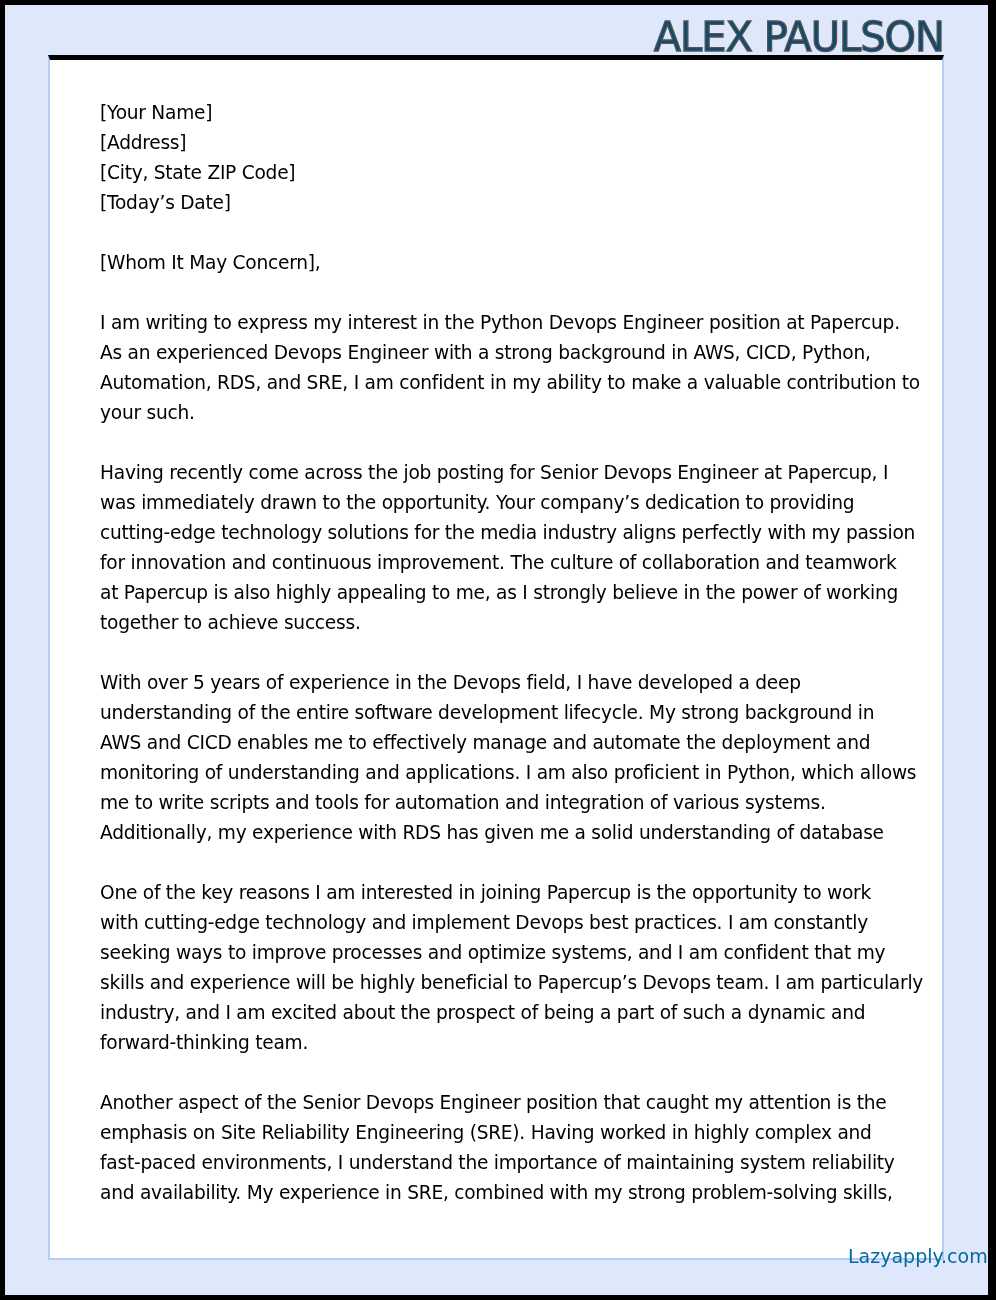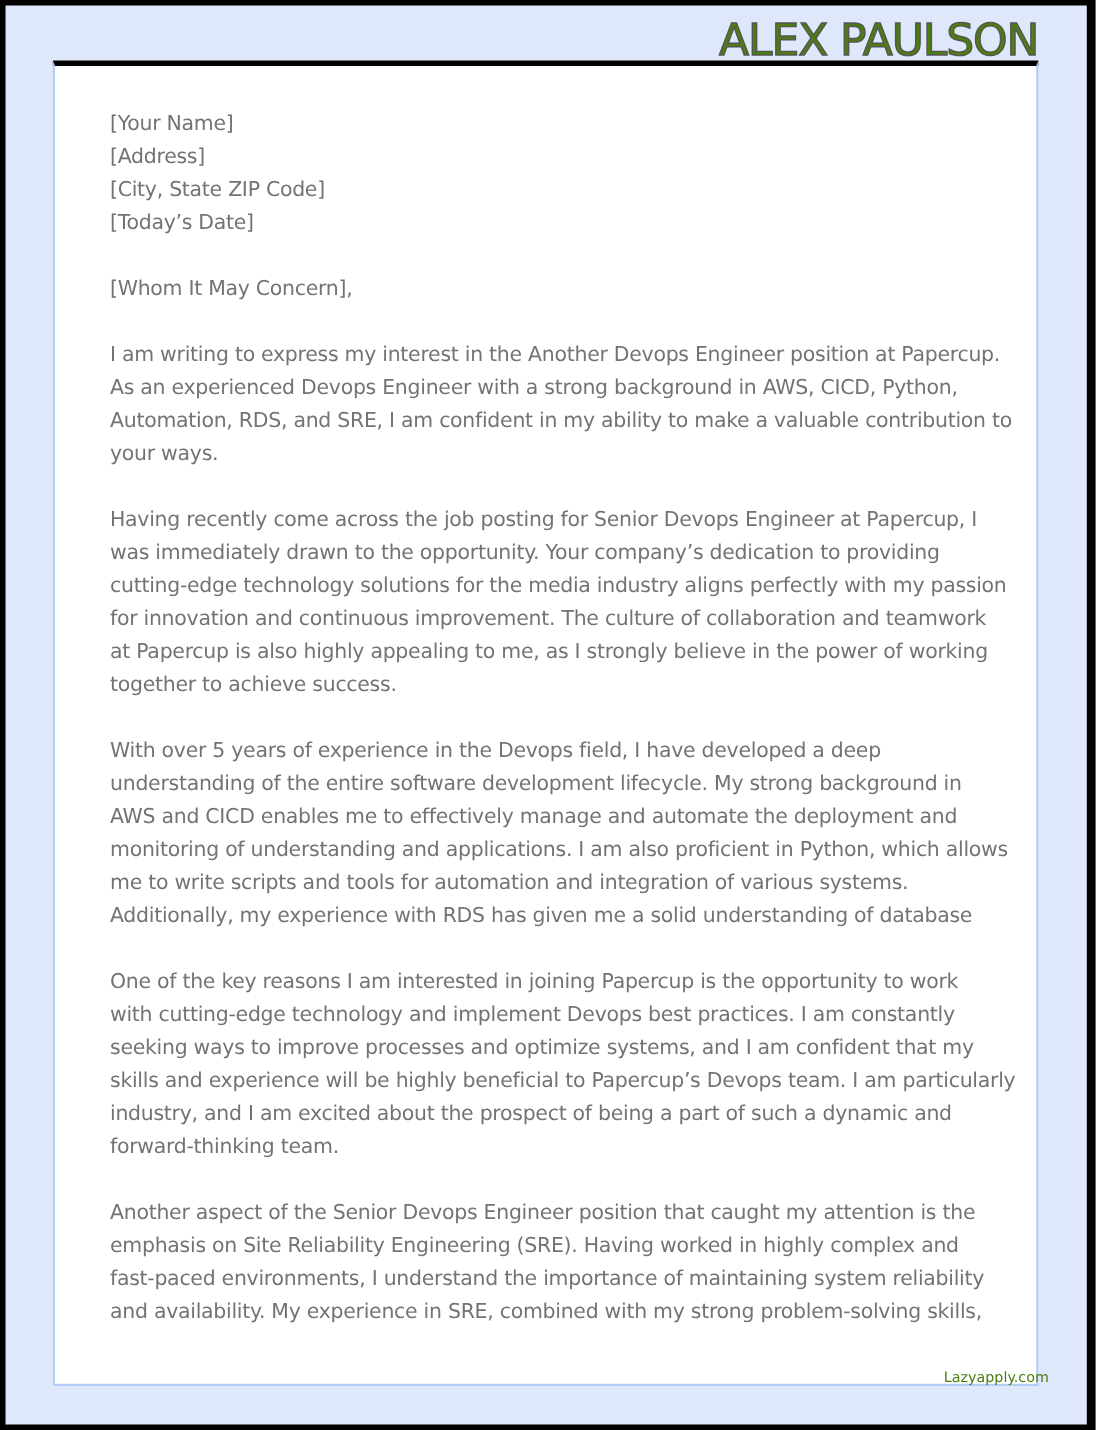--- a/index.html
+++ b/index.html
@@ -12,50 +12,49 @@
   .canvas {
     position: absolute; left: 5px; top: 5px;
     width: 983px; height: 1290px;
     background: #dfe7fb;
     overflow: hidden;
   }
   .name {
     position: absolute; right: 44px; top: 9px;
     font-family: "DejaVu Sans", sans-serif;
     font-size: 40px; letter-spacing: -1px;
-    color: #4d7c0f;
+    color: #0c4a6e;
     -webkit-text-stroke: 1.3px #555;
     line-height: 46px;
     white-space: nowrap;
   }
   .page {
     position: absolute; left: 43px; top: 50px;
     width: 896px; height: 1205px;
     background: #fff;
     border-top: 5px solid #000;
     border-left: 2px solid #b3cdf5;
     border-right: 2px solid #b3cdf5;
     border-bottom: 2px solid #b3cdf5;
     box-sizing: border-box;
   }
   .content {
     position: absolute; left: 95px; top: 93px;
     width: 800px;
     font-size: 18.6px; line-height: 30px;
-    color: #737373;
+    color: #000000;
     letter-spacing: -0.25px;
     z-index: 2;
   }
   .content .line { display: block; white-space: nowrap; }
   .content .gap { display: block; height: 30px; }
   .watermark {
     position: absolute; left: 843px; top: 1240px;
-    font-size: 13px; color: #4d7c0f; z-index: 3;
+    font-size: 19px; color: #0369a1; z-index: 3;
     white-space: nowrap;
-    margin-left: 10px;
   }
 </style>
 </head>
 <body>
 
 <div class="canvas">
   <div class="name">ALEX PAULSON</div>
 
   <div class="page"></div>
 
@@ -64,24 +63,24 @@
       <span class="line">[Your Name]</span>
       <span class="line">[Address]</span>
       <span class="line">[City, State ZIP Code]</span>
       <span class="line">[Today’s Date]</span>
     </div>
     <span class="gap"></span>
     <span class="line">[Whom It May Concern],</span>
     <span class="gap"></span>
 
     <div>
-      <span class="line">I am writing to express my interest in the Another Devops Engineer position at Papercup.</span>
+      <span class="line">I am writing to express my interest in the Python Devops Engineer position at Papercup.</span>
       <span class="line">As an experienced Devops Engineer with a strong background in AWS, CICD, Python,</span>
       <span class="line">Automation, RDS, and SRE, I am confident in my ability to make a valuable contribution to</span>
-      <span class="line">your ways.</span>
+      <span class="line">your such.</span>
     </div>
     <span class="gap"></span>
 
     <div>
       <span class="line">Having recently come across the job posting for Senior Devops Engineer at Papercup, I</span>
       <span class="line">was immediately drawn to the opportunity. Your company’s dedication to providing</span>
       <span class="line">cutting-edge technology solutions for the media industry aligns perfectly with my passion</span>
       <span class="line">for innovation and continuous improvement. The culture of collaboration and teamwork</span>
       <span class="line">at Papercup is also highly appealing to me, as I strongly believe in the power of working</span>
       <span class="line">together to achieve success.</span>

